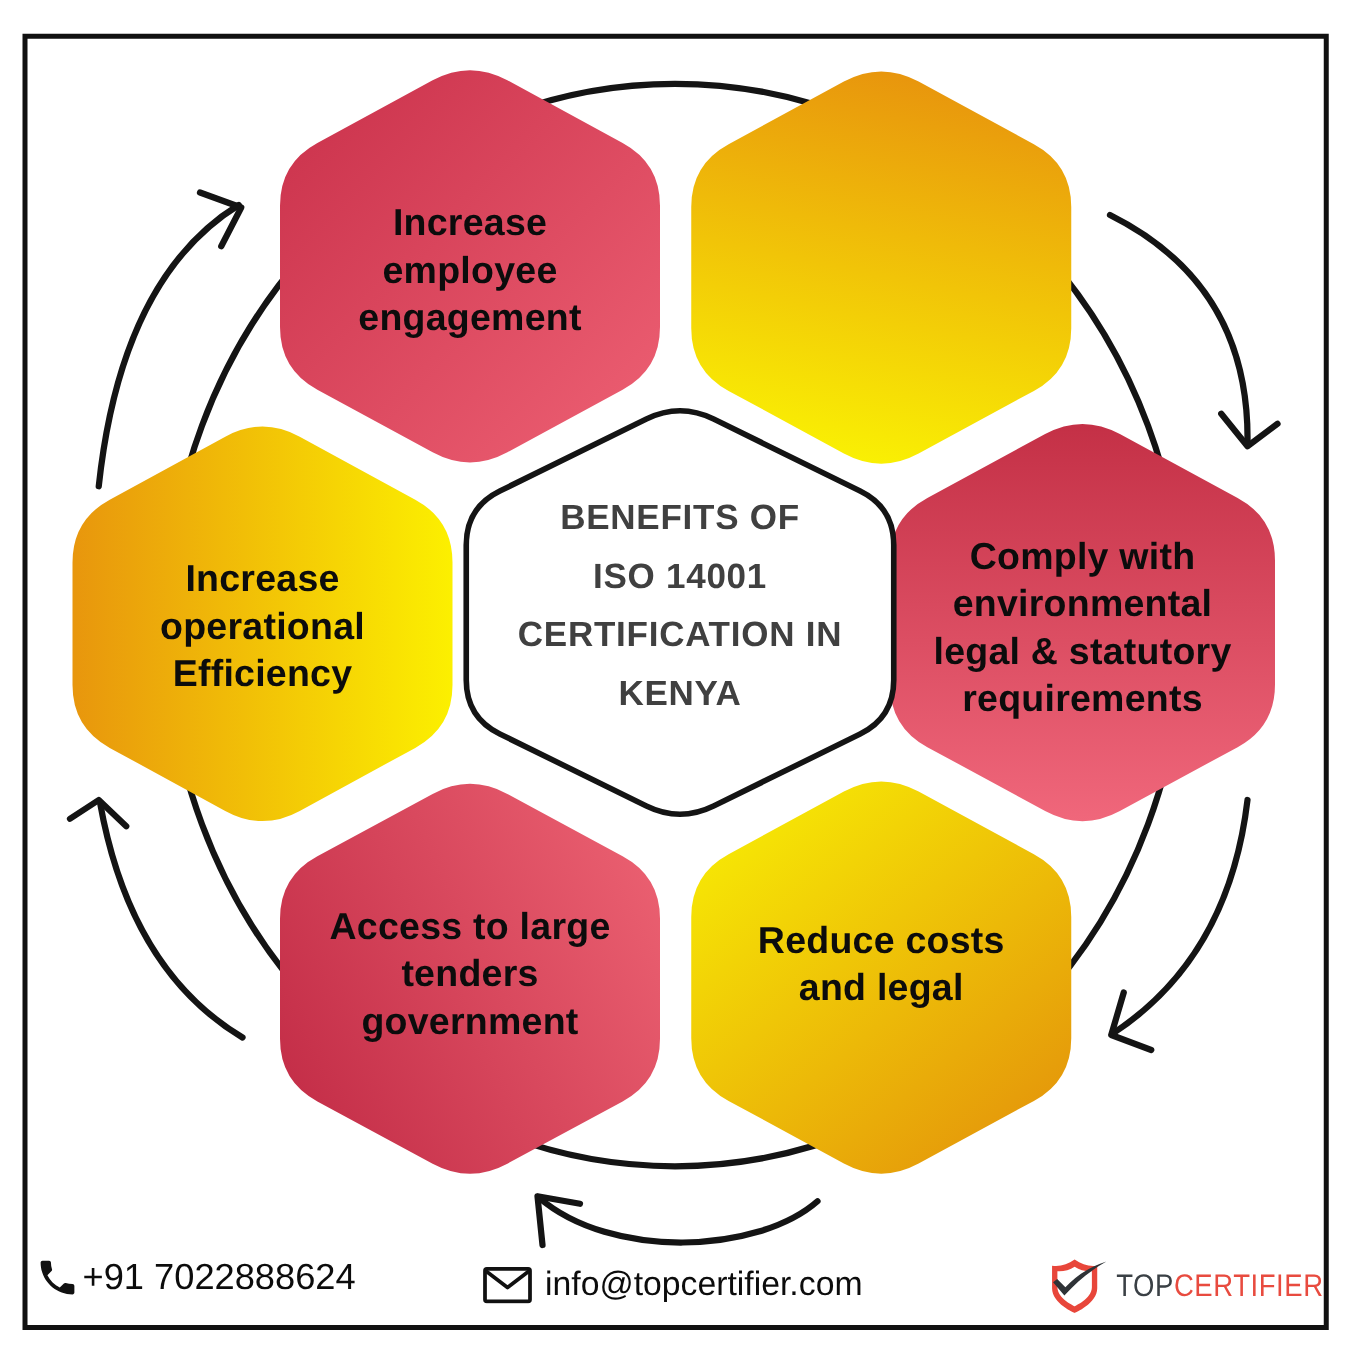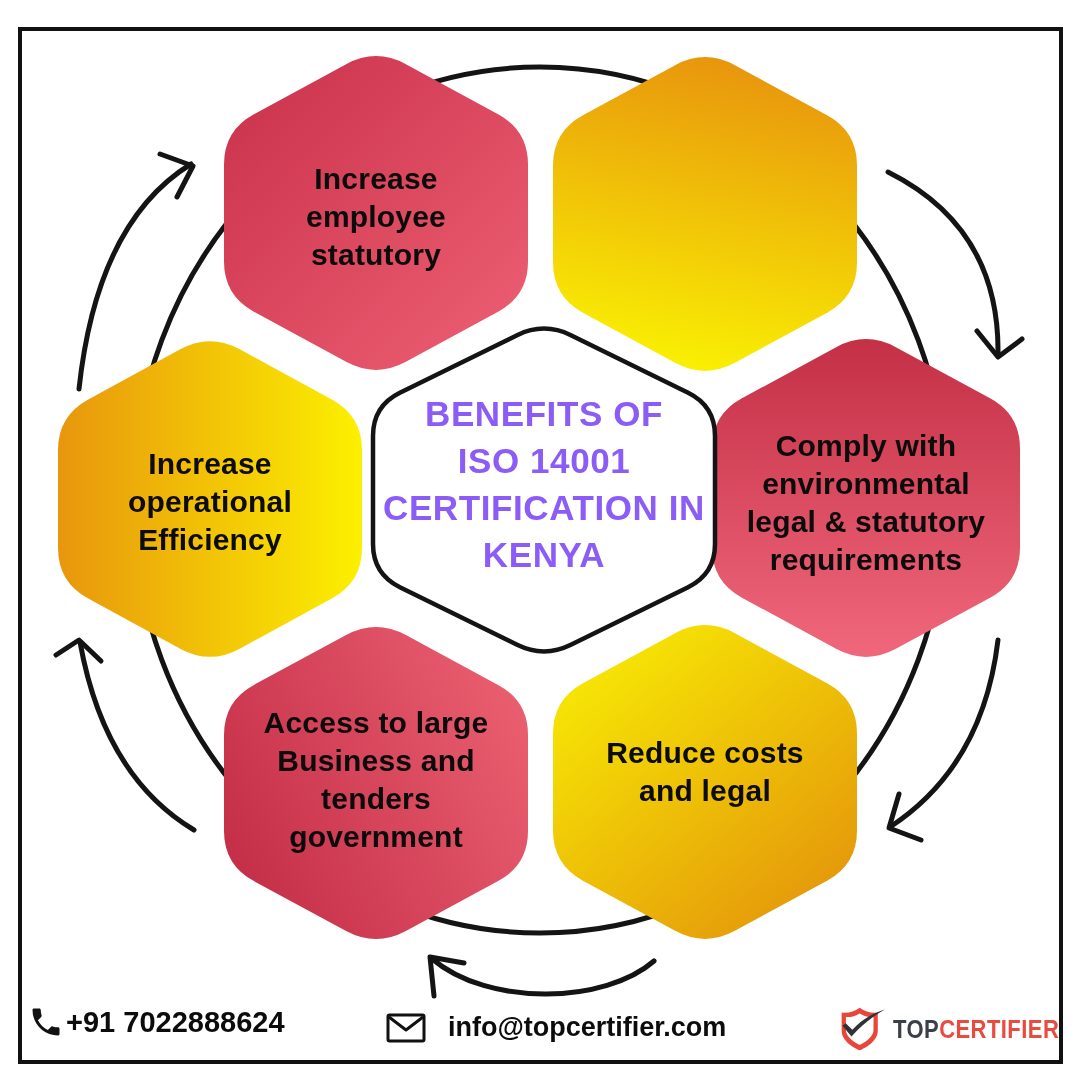--- a/index.html
+++ b/index.html
@@ -11,26 +11,26 @@
     fill:none;stroke:#141414;stroke-width:5;stroke-linecap:round;stroke-linejoin:round;
   }
   #hxc{stroke:#141414;stroke-width:4.5;}
   .hex-label{
     position:absolute;width:320px;transform:translate(-50%,-50%);
     text-align:center;font-weight:700;color:#0c0c0c;
     font-size:30px;line-height:38px;letter-spacing:0.2px;
   }
   #title-label{
     position:absolute;width:330px;transform:translate(-50%,-50%);
-    text-align:center;font-weight:700;color:#8b5cf6;
-    font-size:35px;line-height:47px;letter-spacing:0.6px;
+    text-align:center;font-weight:700;color:#404040;
+    font-size:28px;line-height:47px;letter-spacing:0.6px;
   }
-  .footer-item{position:absolute;display:flex;align-items:center;color:#0c0c0c;font-weight:700;}
+  .footer-item{position:absolute;display:flex;align-items:center;color:#0c0c0c;font-weight:400;}
   #phone-item{left:28px;top:1004px;gap:2px;font-size:29px;}
-  #email-item{left:386px;top:1012px;gap:22px;font-size:27px;align-items:flex-end;}
+  #email-item{left:386px;top:1012px;gap:10px;font-size:27px;align-items:flex-end;}
   #logo-item{left:840px;top:1001px;gap:7px;font-size:25px;letter-spacing:0.5px;}
   #logo-text{display:flex;transform:scaleX(0.88);transform-origin:left center;}
 </style>
 </head>
 <body>
 
 <div id="canvas">
 
   <svg class="layer" width="1080" height="1080" viewBox="0 0 1080 1080">
     <defs>
@@ -82,39 +82,38 @@
       <path d="M 194 830 Q 104 776 80 642"></path>
       <path d="M 56 655 L 79 640 L 101 661"></path>
     </g>
   </svg>
 
   <div id="frame"></div>
 
   <div class="hex-label" style="left:376px;top:217px">
     <div>Increase</div>
     <div>employee</div>
-    <div>statutory</div>
+    <div>engagement</div>
   </div>
 
 
   <div class="hex-label" style="left:866px;top:503px">
     <div>Comply with</div>
     <div>environmental</div>
     <div>legal &amp; statutory</div>
     <div>requirements</div>
   </div>
 
   <div class="hex-label" style="left:705px;top:772px">
     <div>Reduce costs</div>
     <div>and legal</div>
   </div>
 
   <div class="hex-label" style="left:376px;top:780px">
     <div>Access to large</div>
-    <div>Business and</div>
     <div>tenders</div>
     <div>government</div>
   </div>
 
   <div class="hex-label" style="left:210px;top:502px">
     <div>Increase</div>
     <div>operational</div>
     <div>Efficiency</div>
   </div>
 

